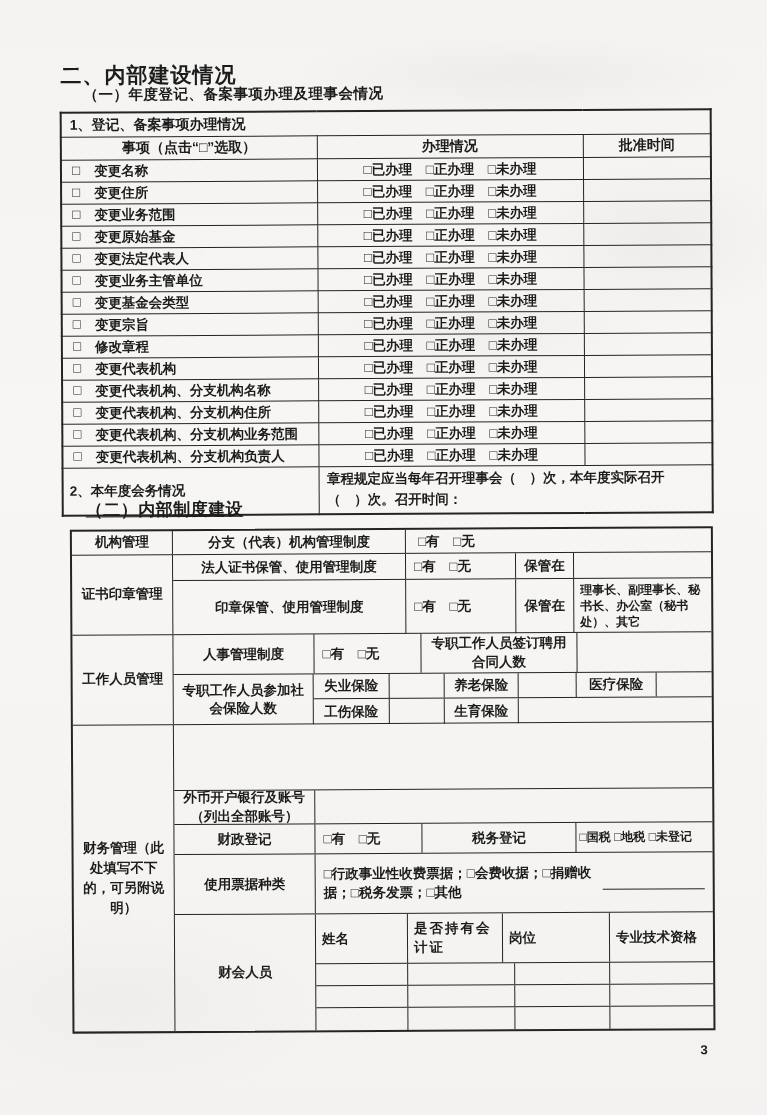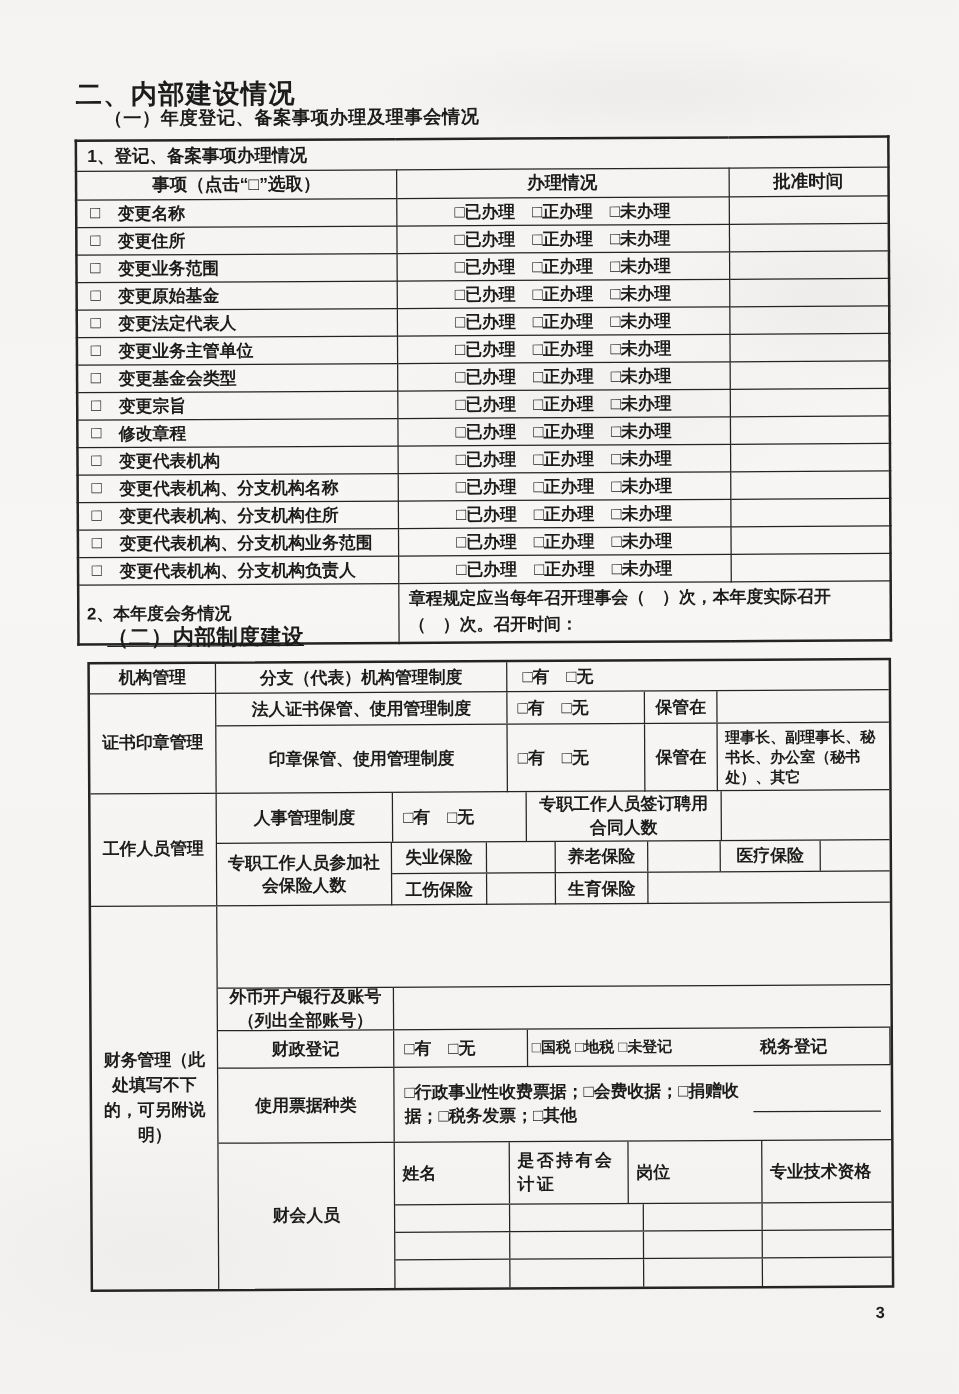--- a/index.html
+++ b/index.html
@@ -228,22 +228,22 @@
           <div class="r" style="height:66px">
             <div class="c nbr" style="flex:1"></div>
           </div>
           <div class="r" style="height:34px">
             <div class="c ctr wrap" style="width:141px;flex:0 0 141px;padding:2px 8px">外币开户银行及账号（列出全部账号）</div>
             <div class="c nbr" style="flex:1"></div>
           </div>
           <div class="r" style="height:30px">
             <div class="c ctr" style="width:141px;flex:0 0 141px">财政登记</div>
             <div class="c" style="width:107px;flex:0 0 107px;padding-left:8px">□有　□无</div>
+            <div class="c ctr" style="width:154px;flex:0 0 154px">税务登记</div>
             <div class="c nbr small" style="flex:1;padding:0 3px">□国税 □地税 □未登记</div>
-            <div class="c ctr" style="width:154px;flex:0 0 154px">税务登记</div>
           </div>
           <div class="r" style="height:60px">
             <div class="c ctr" style="width:141px;flex:0 0 141px">使用票据种类</div>
             <div class="c nbr wrap" style="flex:1;padding:4px 8px;align-items:center">
                 <span>□行政事业性收费票据；□会费收据；□捐赠收据；□税务发票；□其他</span>
                 <span class="uline"></span>
               </div>
           </div>
           <div class="r nb" style="height:116px">
             <div class="c ctr" style="width:141px;flex:0 0 141px">财会人员</div>

